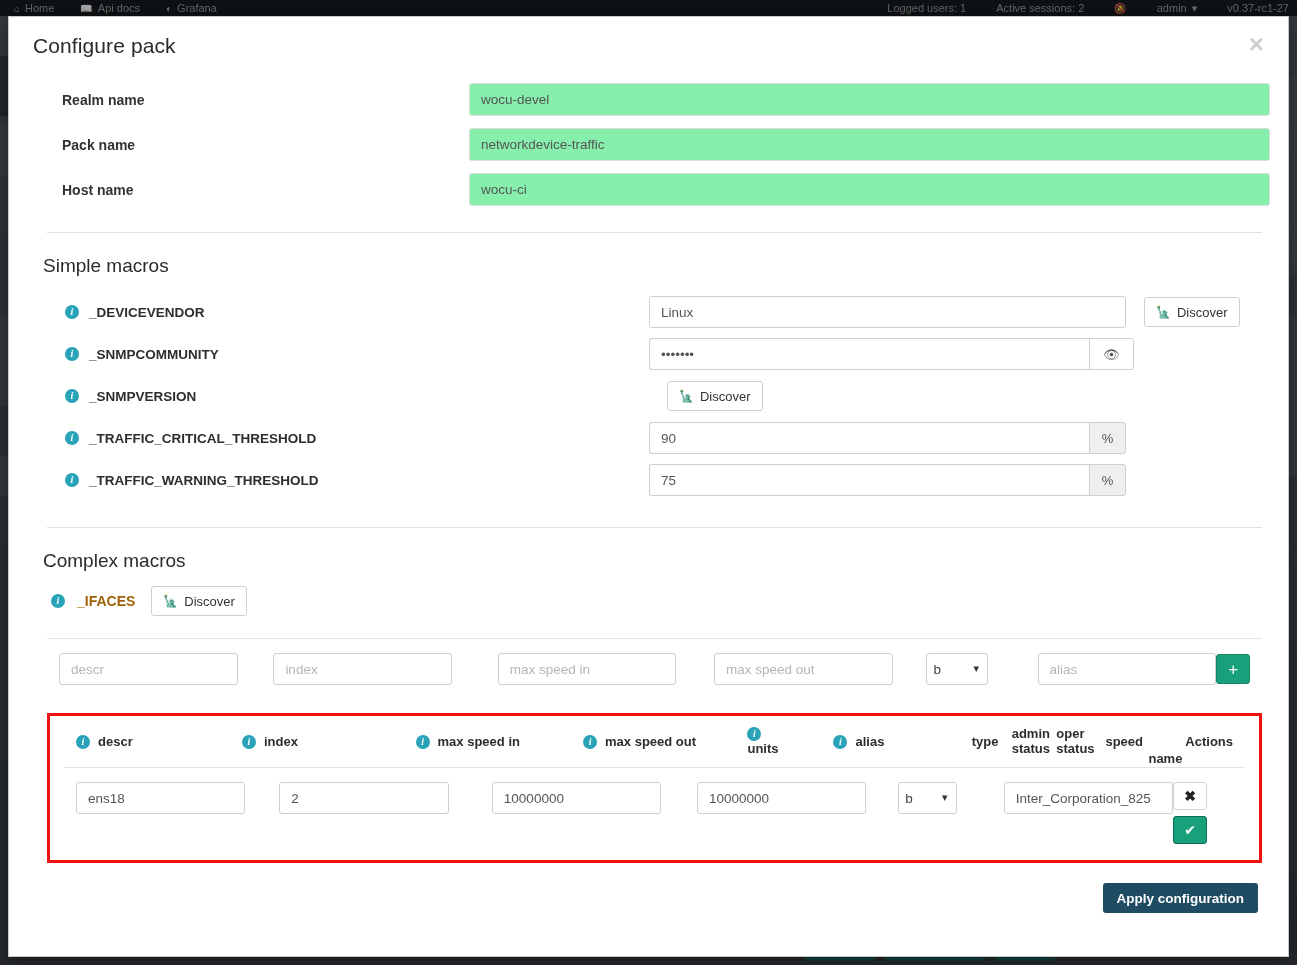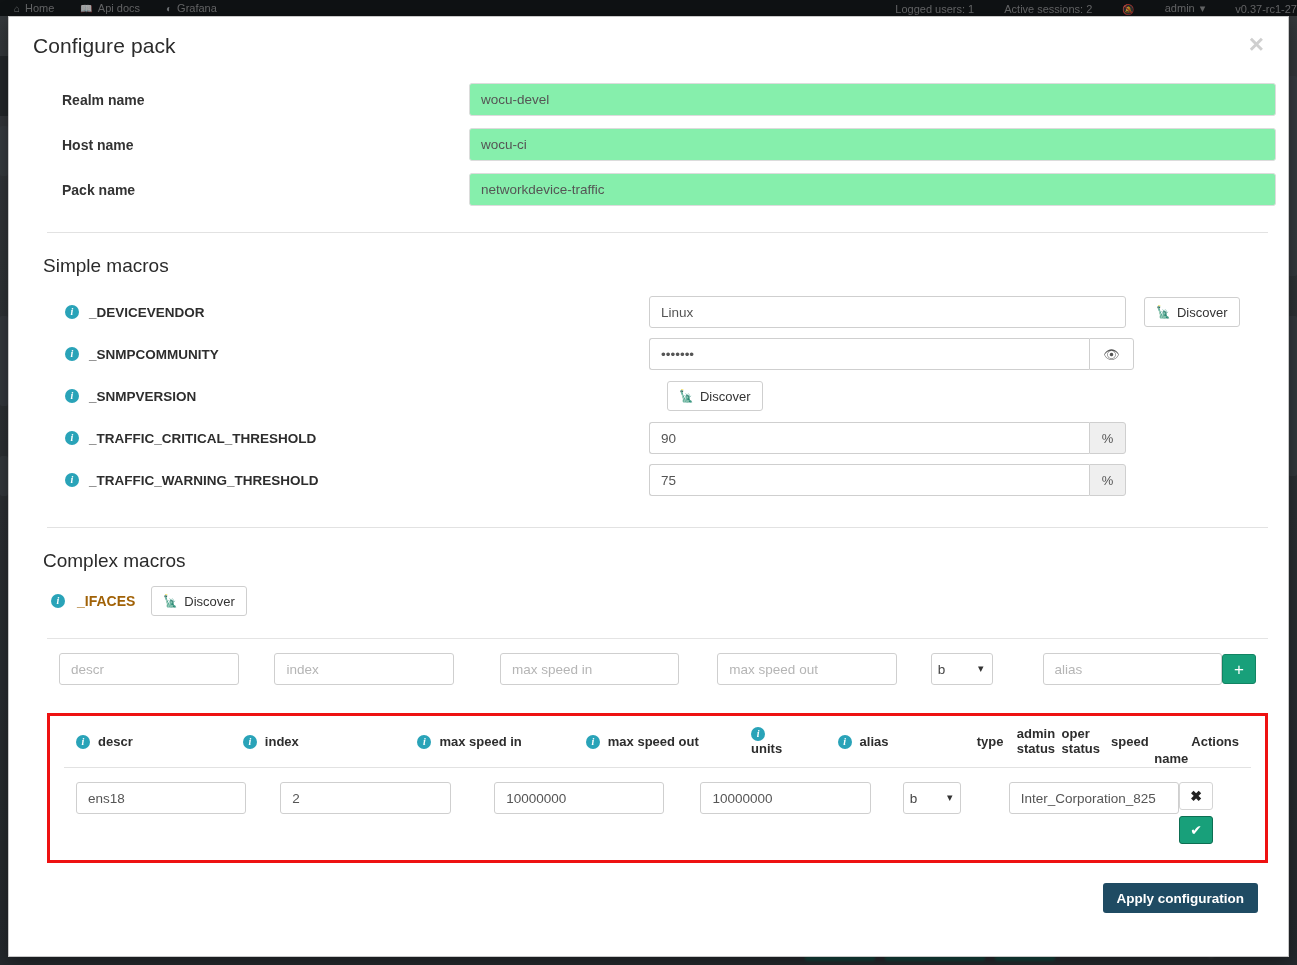--- a/index.html
+++ b/index.html
@@ -17,21 +17,21 @@
     background: #3a3f44;
   }
   #bg-topbar {
     position: absolute; left: 0; top: 0; width: 100%; height: 16px;
     background: #16191c;
     display: flex; align-items: center;
     font-size: 11px; color: #8d8f91;
   }
   #bg-topbar .nav-left { display: flex; align-items: center; gap: 26px; padding-left: 14px; }
   #bg-topbar .nav-right {
-    margin-left: auto; display: flex; align-items: flex-end; gap: 30px; padding-right: 0;
+    margin-left: auto; display: flex; align-items: center; gap: 30px; padding-right: 8px;
   }
   #bg-topbar .nav-item { display: flex; align-items: center; gap: 5px; white-space: nowrap; }
   #bg-topbar .glyph { font-size: 10px; color: #9aa0a4; }
   #bg-body {
     position: absolute; left: 0; top: 16px; right: 0; bottom: 0;
     background: linear-gradient(180deg,#4a4f54 0%, #3f4449 40%, #343a3f 100%);
   }
   .bg-blob { position: absolute; background: #525960; opacity: .55; border-radius: 2px; }
   .bg-strip { position: absolute; background: #2c3136; opacity: .8; }
   .bg-txt {
@@ -64,21 +64,21 @@
     font-size: 21px; font-weight: 400; color: #2b2b2b;
     letter-spacing: .1px;
   }
   #modal-close {
     position: absolute; right: 18px; top: 13px;
     font-size: 26px; line-height: 1; color: #cfcfcf;
     cursor: pointer; font-weight: 700; background: none; border: none;
     font-family: "Liberation Sans", sans-serif;
   }
   #modal-body {
-    padding: 8px 12px 0 30px;
+    padding: 8px 18px 0 30px;
   }
 
   
   .info-row {
     display: flex; align-items: center;
     margin-bottom: 12px;
   }
   .info-label {
     width: 430px;
     padding-left: 23px;
@@ -334,26 +334,26 @@
     <button id="modal-close">×</button>
   </div>
 
   <div id="modal-body">
 
     <div class="info-row">
       <div class="info-label">Realm name</div>
       <input class="info-input" readonly="" value="wocu-devel" style="">
     </div>
     <div class="info-row">
+      <div class="info-label">Pack name</div>
+      <input class="info-input" readonly="" value="networkdevice-traffic" style="">
+    </div>
+    <div class="info-row">
       <div class="info-label">Host name</div>
       <input class="info-input" readonly="" value="wocu-ci" style="">
-    </div>
-    <div class="info-row">
-      <div class="info-label">Pack name</div>
-      <input class="info-input" readonly="" value="networkdevice-traffic" style="">
     </div>
 
     <hr class="sep">
 
     <div class="section-title">Simple macros</div>
 
     <div class="macro-row">
       <div class="macro-name">
         <span class="info-icon">i</span>
         <span>_DEVICEVENDOR</span>

